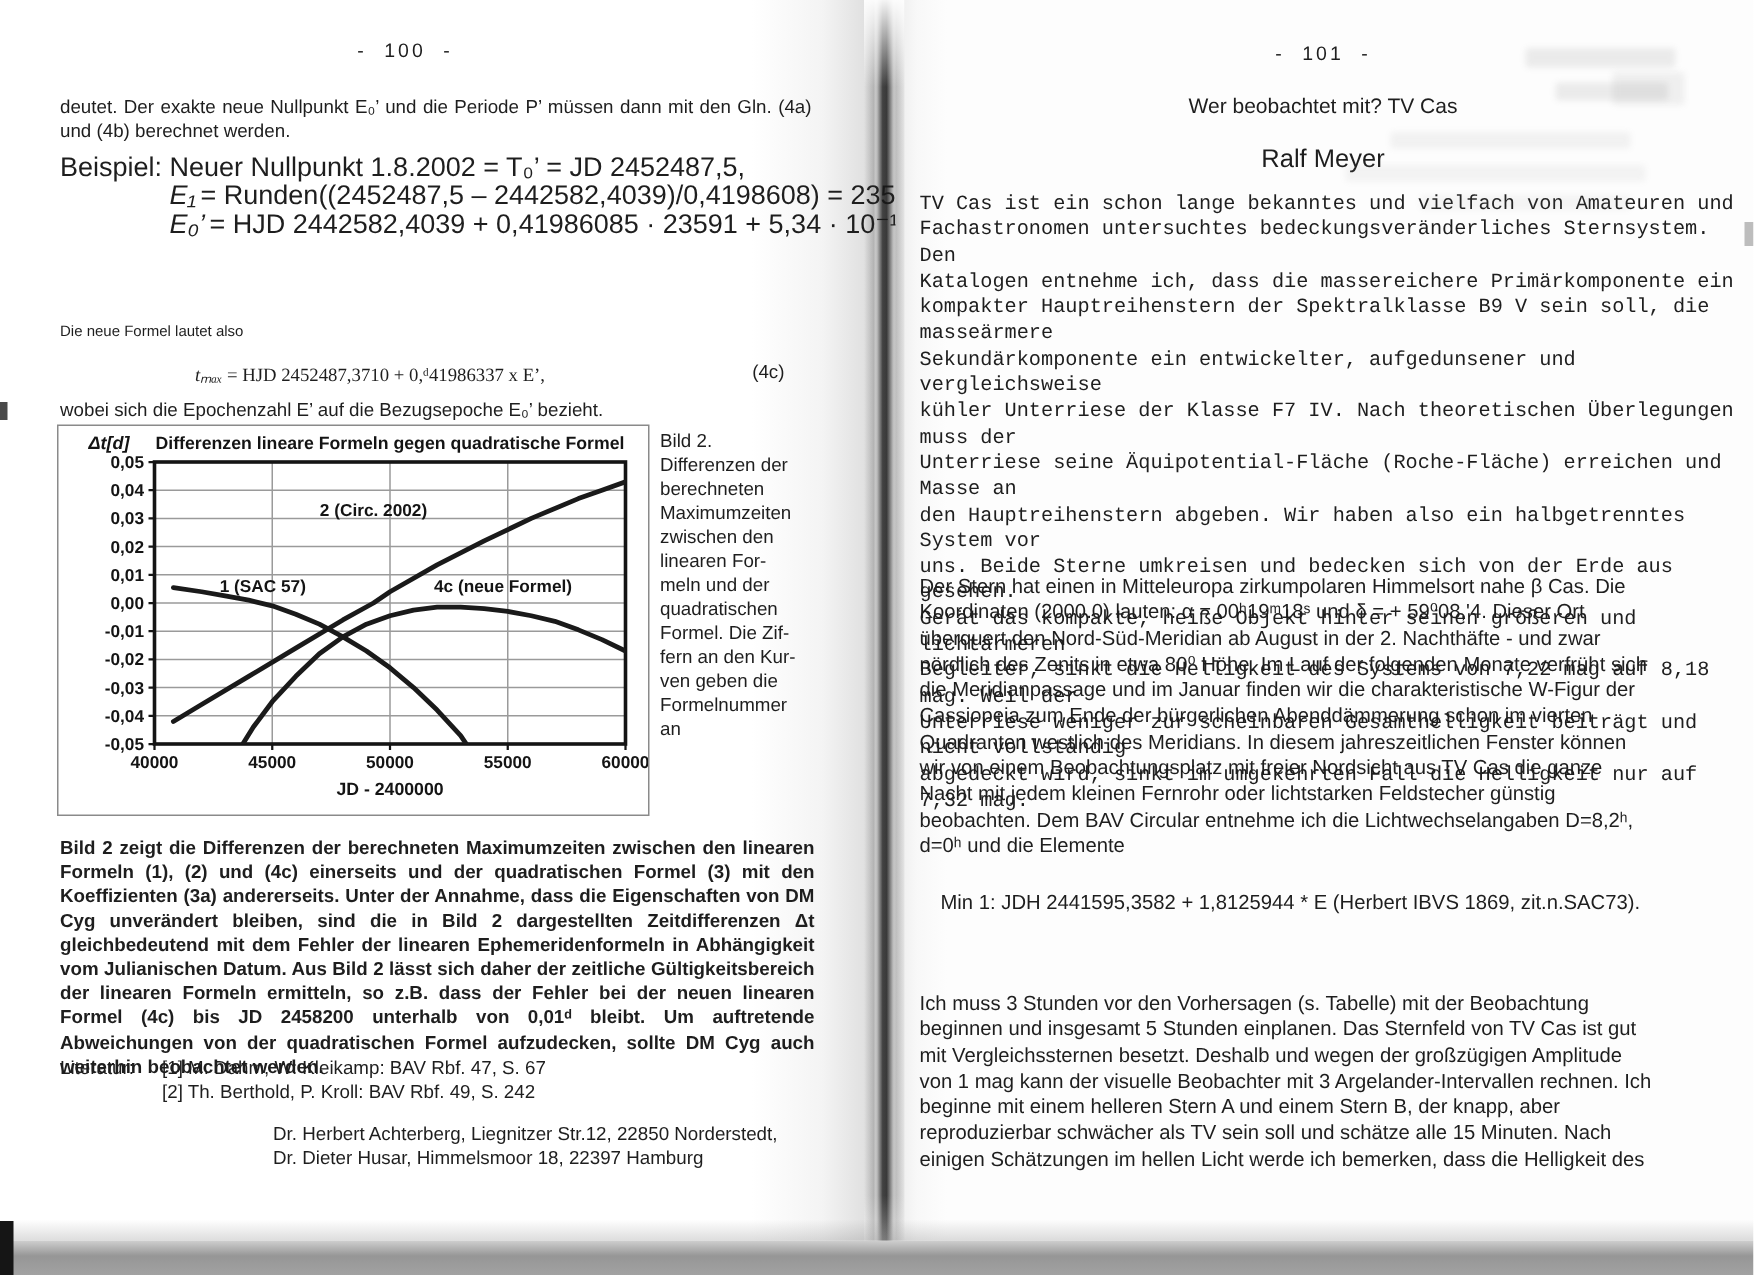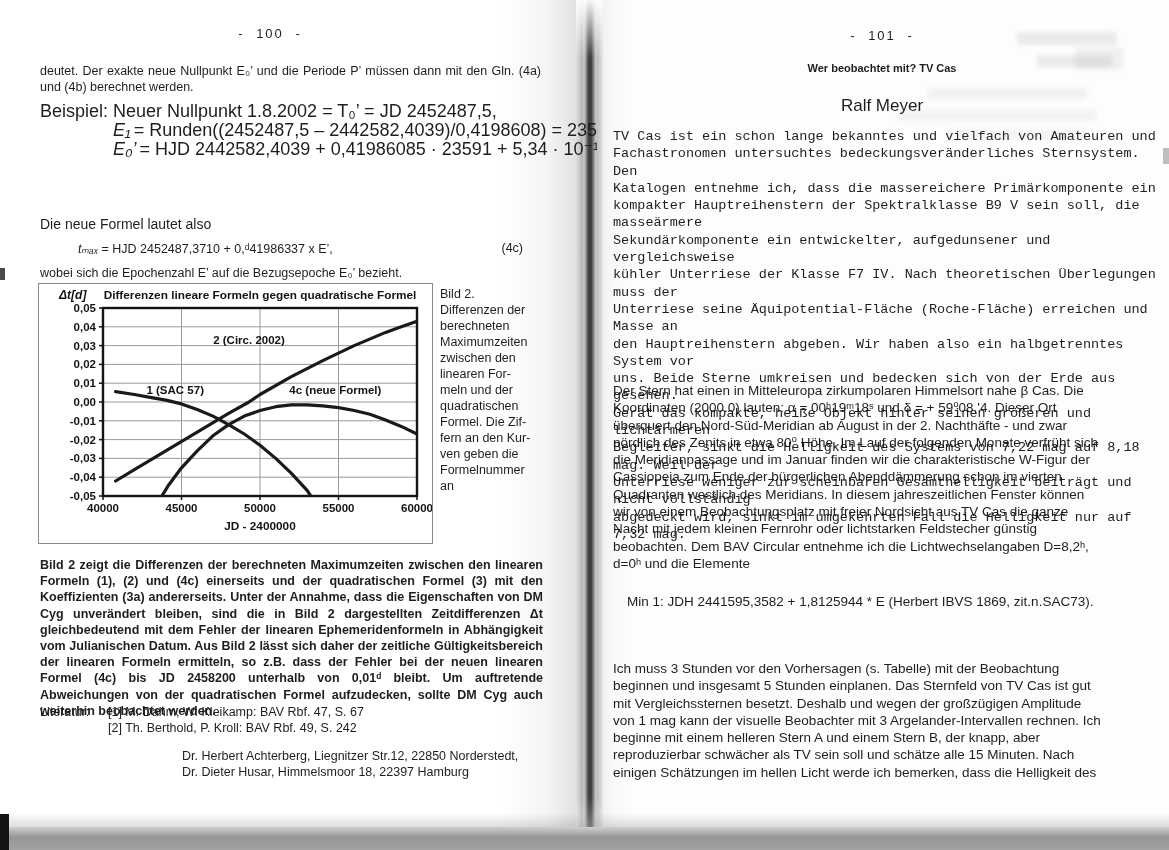--- a/index.html
+++ b/index.html
@@ -29,43 +29,43 @@
   
   .lp-header { position:absolute; left:40px; top:26px; width:460px; text-align:center;
     font-size:13px; letter-spacing:2px; word-spacing:6px; }
   .lp-intro { position:absolute; left:40px; top:63px; width:501px;
     font-size:12.5px; line-height:16px; text-align:justify; }
   .beispiel { position:absolute; left:40px; top:102px; width:510px; font-size:18px; }
   .brow { line-height:19px; white-space:nowrap; }
   .brow .blabel { display:inline-block; width:73px; }
   .brow.indent { padding-left:73px; }
   .var { font-style:italic; margin-right:3px; }
-  .lp-neue  { position:absolute; left:40px;  top:216px; font-size:14px;text-align:center; }
+  .lp-neue  { position:absolute; left:40px;  top:216px; font-size:10px;text-align:center; }
   .lp-f4c   { position:absolute; left:40px;  top:241px; width:501px; display:flex; font-size:12.5px; }
-  .lp-f4c .fx { margin-left:38px; }
+  .lp-f4c .fx { margin-left:90px;font-family:Liberation Serif, serif; }
   .lp-f4c .tag { margin-left:auto; margin-right:18px; }
   .lp-wobei { position:absolute; left:40px; top:266px; font-size:12.5px; }
 
   .fig-box { position:absolute; left:38px; top:283px; width:395px; height:261px;
     border:1px solid #8a8a8a; background:#fff; box-sizing:border-box; }
   .fig-caption { position:absolute; left:440px; top:286px; width:134px;
     font-size:12.5px; line-height:16px; white-space:pre-line; }
 
   .lp-discussion { position:absolute; left:40px; top:557px; width:503px;
     font-size:12.5px; line-height:16.2px; text-align:justify;font-weight:bold; }
   .lp-literatur { position:absolute; left:40px; top:705px; font-size:12.5px; line-height:15.5px; display:flex;gap:16px; }
   .lp-literatur .blabel { width:52px; flex:none; }
   .lp-literatur .items { white-space:pre-line; }
   .lp-address { position:absolute; left:182px; top:748px; font-size:12.5px; line-height:16px; white-space:pre-line; }
 
   
   .rp-header { position:absolute; left:612px; top:28px; width:540px; text-align:center;
     font-size:13px; letter-spacing:2px; word-spacing:6px; }
   .rp-title  { position:absolute; left:612px; top:62px; width:540px; text-align:center;
-    font-size:11px; font-weight:bold; }
+    font-size:14px; font-weight:normal; }
   .rp-author { position:absolute; left:612px; top:96px; width:540px; text-align:center; font-size:17px; }
   .rp-para { position:absolute; left:613px; width:548px;
     font-size:13.5px; line-height:17.3px; white-space:pre-line; }
   .rp-para1 { top:128px;font-family:Liberation Mono, monospace; }
   .rp-para2 { top:382px; }
   .rp-min   { position:absolute; left:627px; top:594px; font-size:13.5px; }
   .rp-para3 { top:660px; }
 
   
   .ghost { position:absolute; background:#8d8d8d; opacity:0.16; filter:blur(2px); border-radius:2px; z-index:1; }

